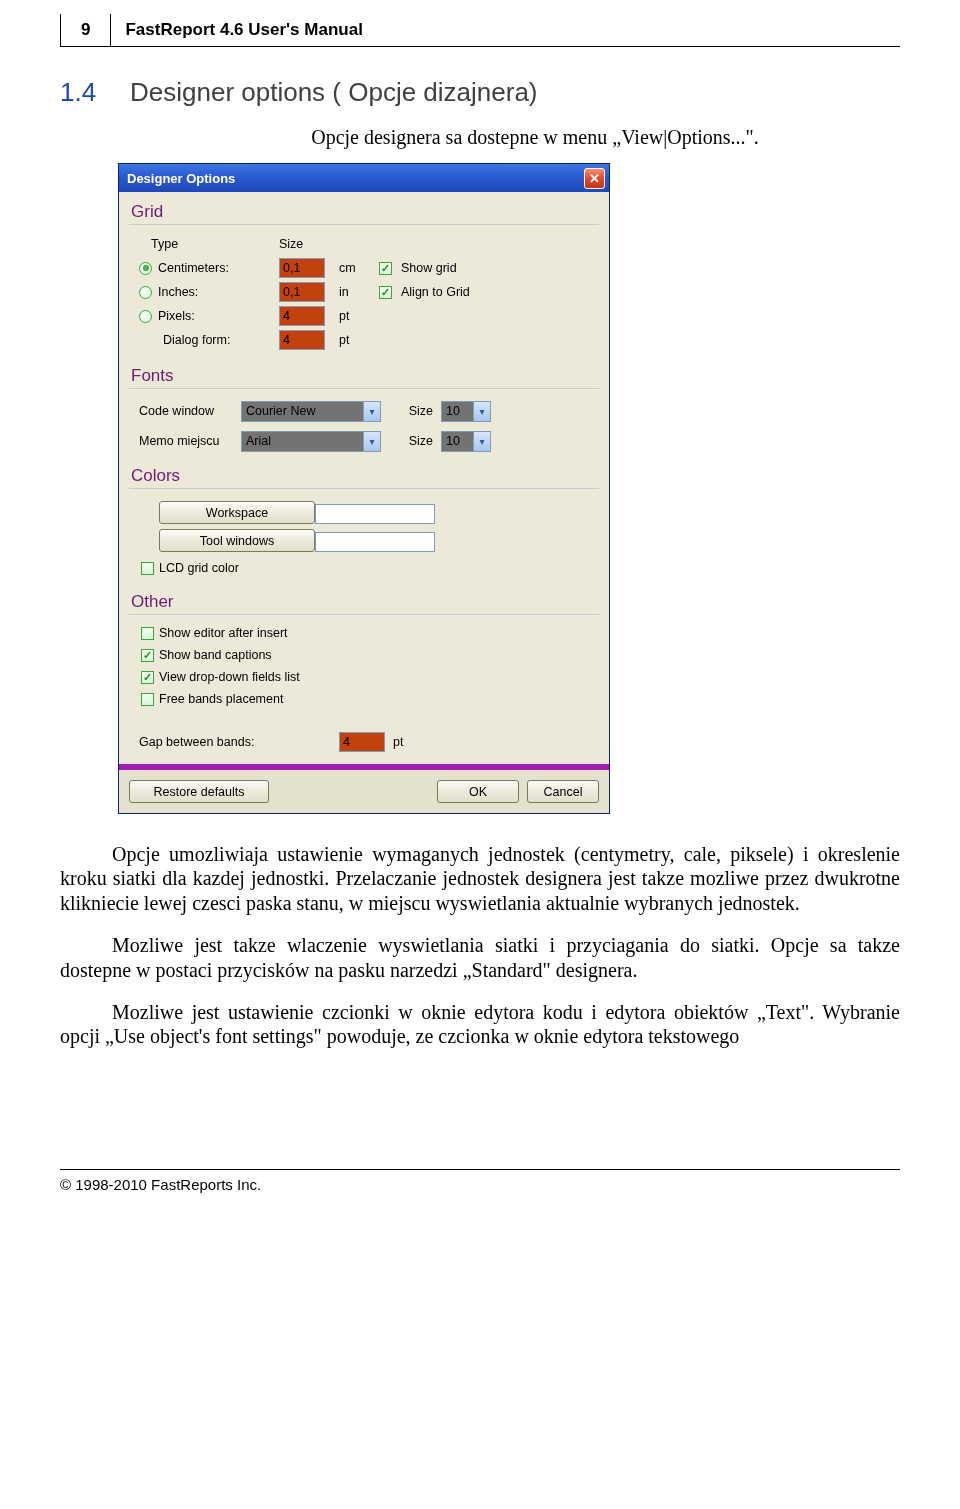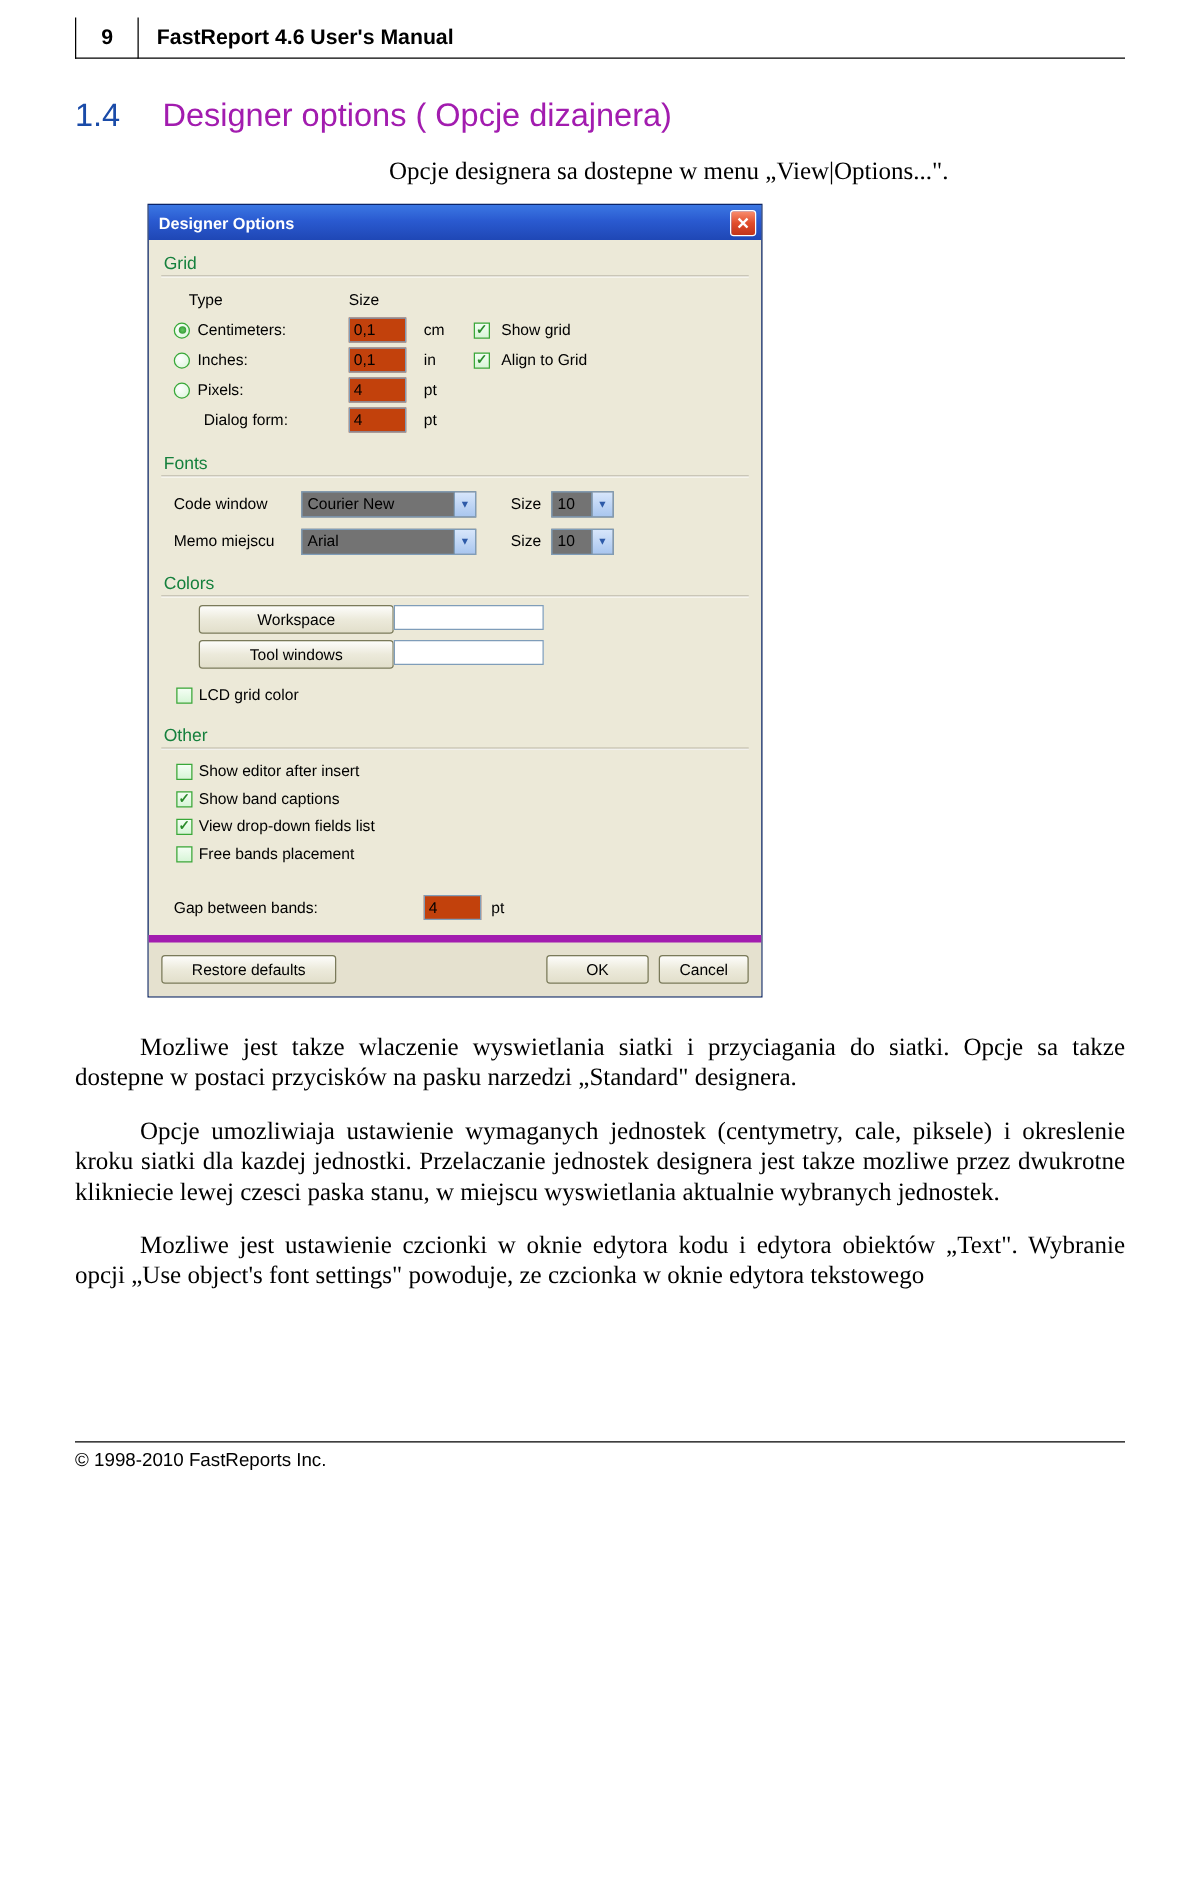--- a/index.html
+++ b/index.html
@@ -41,21 +41,21 @@
     display: flex;
     margin-top: 30px;
   }
   .section-num {
     color: #1a4ba8;
     font-size: 26px;
     font-weight: normal;
     width: 70px;
   }
   .section-title {
-    color: #a21caf;
+    color: #404040;
     font-size: 26px;
   }
   .intro-line {
     margin: 18px 0 14px 110px;
     font-family: "Times New Roman", serif;
     font-size: 20px;
     text-align: center;
   }
   
   .dialog {
@@ -82,22 +82,22 @@
     width: 21px; height: 21px;
     background: linear-gradient(to bottom,#f98e6f,#e14d2b 50%,#c2341a);
     border: 1px solid #fff;
     border-radius: 3px;
     display: flex; align-items: center; justify-content: center;
     color: #fff; font-weight: bold; font-size: 13px;
     cursor: pointer;
   }
   .dialog-body { padding: 6px 10px 12px 10px; }
   .group-label {
-    color: #15803d;
-    font-size: 14px;
+    color: #701a75;
+    font-size: 17px;
     padding: 4px 0 0 2px;
   }
   .group-divider {
     height: 2px;
     background: linear-gradient(to bottom,#bdb8a5,#fff);
     margin: 2px 0 6px 0;
   }
   .grid-row { display: flex; align-items: center; height: 24px; }
   .col-left { width: 150px; padding-left: 10px; display:flex; align-items:center; }
   .col-mid  { width: 60px; display:flex; align-items:center; }
@@ -149,21 +149,21 @@
     width: 156px; height: 23px;
     border: 1px solid #7a7a5a;
     background: linear-gradient(to bottom,#fdfdfb,#eceadb 50%,#e2dfcb);
     border-radius: 3px;
     font-size: 12.5px;
     cursor:pointer;
   }
   .swatch {
     width: 120px; height: 20px; background:#fff; border:1px solid #7f9db9;
   }
-  .colors-row { display:flex; align-items:flex-start; height:28px; padding-left:30px; }
+  .colors-row { display:flex; align-items:flex-end; height:28px; padding-left:30px; }
   .other-list { padding-left: 12px; }
   .other-list .grid-row { height:22px; }
   .gap-row { display:flex; align-items:center; margin-top:22px; padding-left:10px; }
   .gap-label { width: 200px; }
   .bottom-bar {
     background: #e5e1cf;
     border-top: 6px solid #a21caf;
     padding: 10px;
     display:flex; align-items:center;
   }
@@ -350,19 +350,19 @@
     </div>
 
     <div class="bottom-bar">
       <button class="btn btn-restore">Restore defaults</button>
       <button class="btn btn-ok">OK</button>
       <button class="btn btn-cancel">Cancel</button>
     </div>
   </div>
 
   <div class="body-text">
+    <p>Opcje umozliwiaja ustawienie wymaganych jednostek (centymetry, cale, piksele) i okreslenie kroku siatki dla kazdej jednostki. Przelaczanie jednostek designera jest takze mozliwe przez dwukrotne klikniecie lewej czesci paska stanu, w miejscu wyswietlania aktualnie wybranych jednostek.</p>
     <p>Mozliwe jest takze wlaczenie wyswietlania siatki i przyciagania do siatki. Opcje sa takze dostepne w postaci przycisków na pasku narzedzi „Standard" designera.</p>
-    <p>Opcje umozliwiaja ustawienie wymaganych jednostek (centymetry, cale, piksele) i okreslenie kroku siatki dla kazdej jednostki. Przelaczanie jednostek designera jest takze mozliwe przez dwukrotne klikniecie lewej czesci paska stanu, w miejscu wyswietlania aktualnie wybranych jednostek.</p>
     <p>Mozliwe jest ustawienie czcionki w oknie edytora kodu i edytora obiektów „Text". Wybranie opcji „Use object's font settings" powoduje, ze czcionka w oknie edytora tekstowego</p>
   </div>
 
   <div class="footer">© 1998-2010 FastReports Inc.</div>
 </div>
 
 </body></html>

